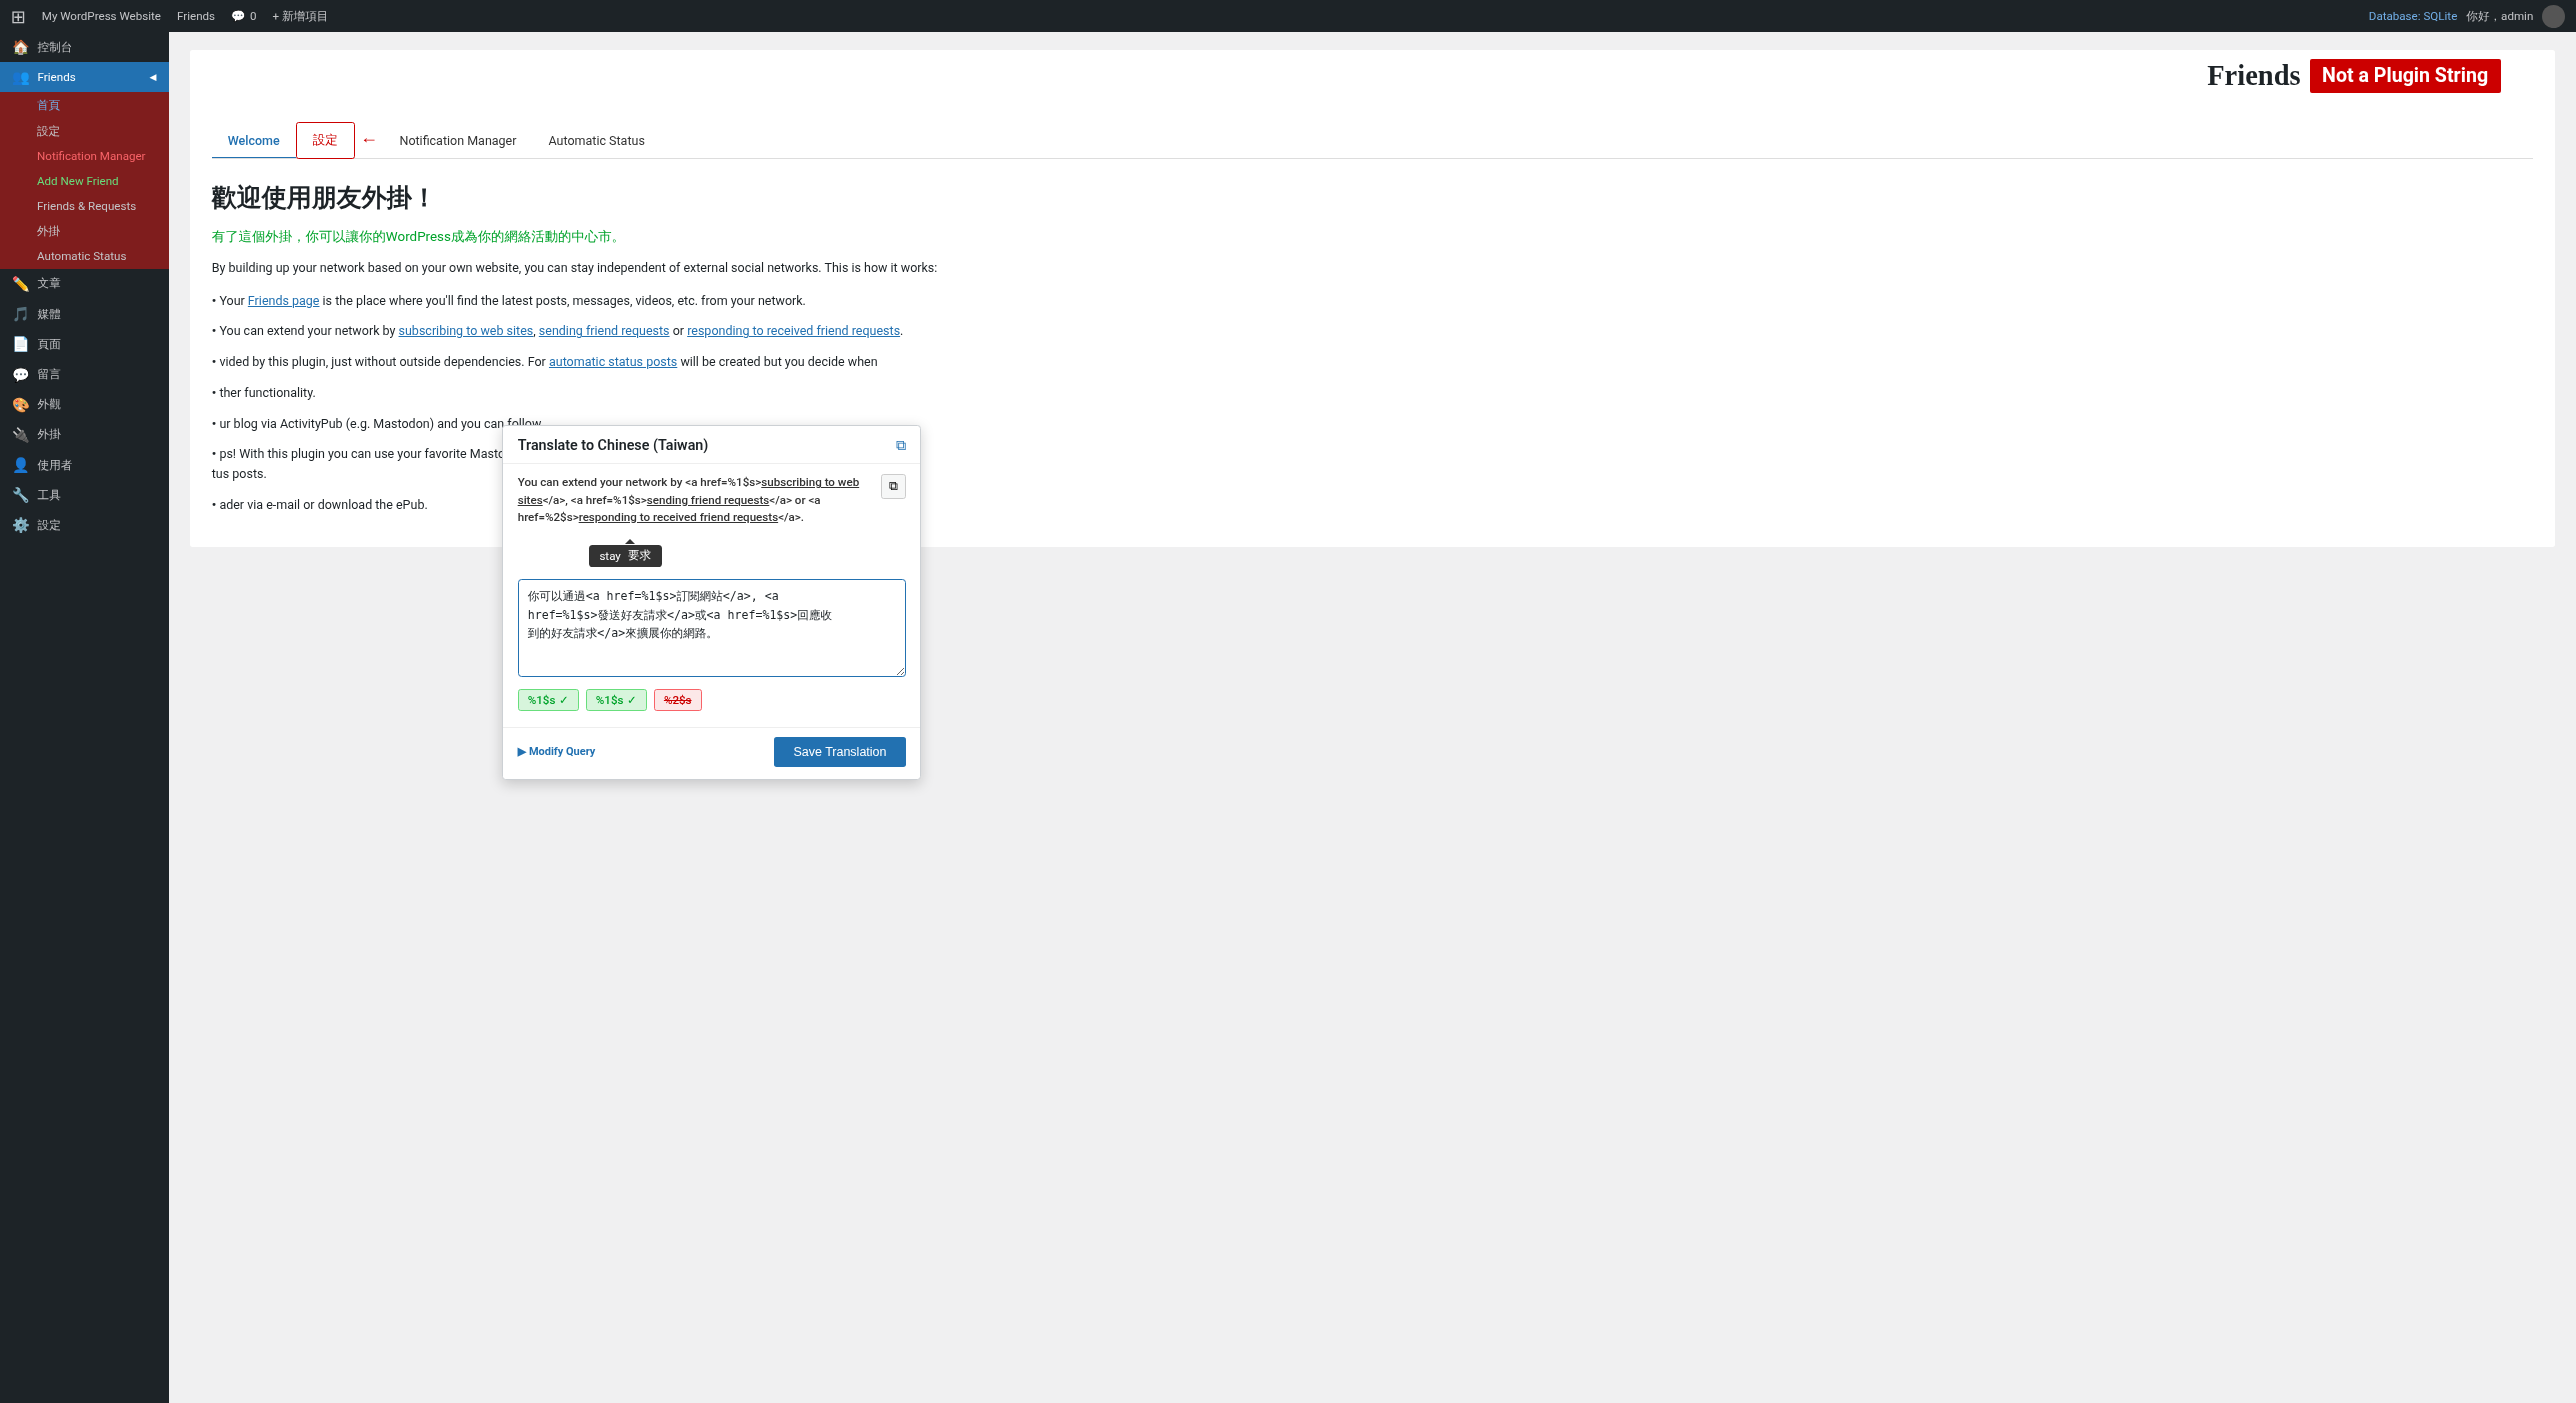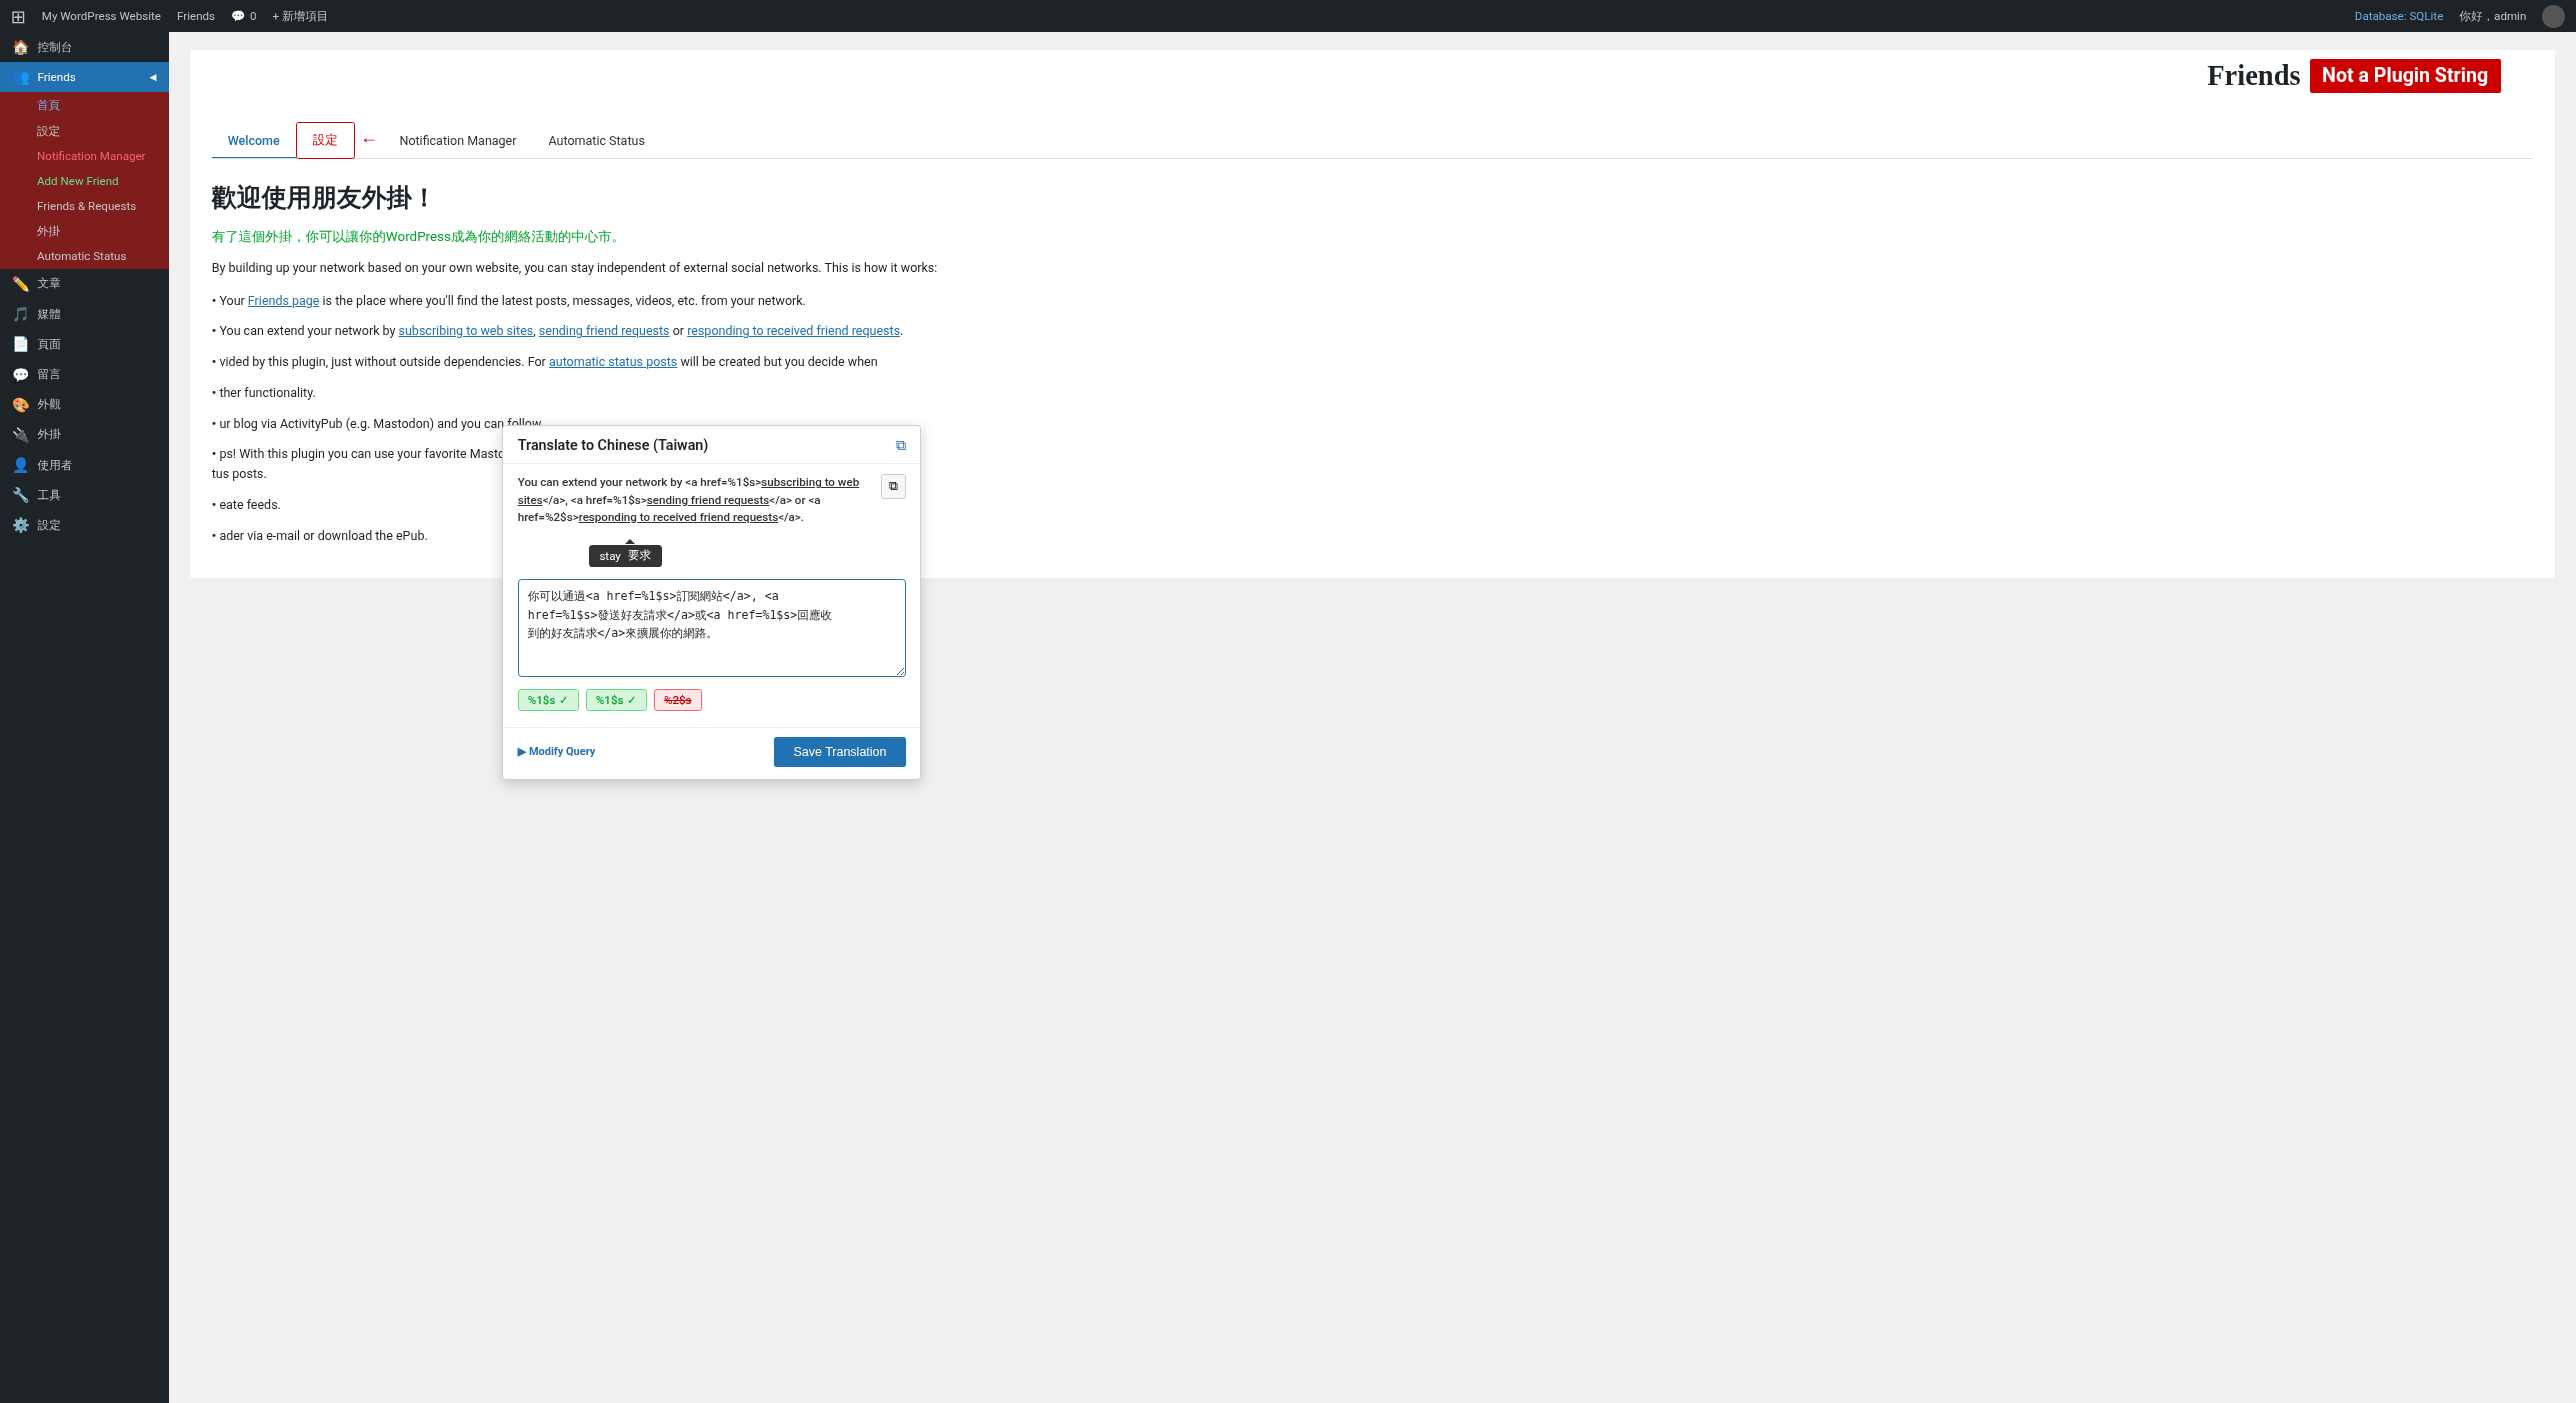--- a/index.html
+++ b/index.html
@@ -12,21 +12,21 @@
       height: 32px;
       display: flex;
       align-items: center;
       padding: 0 10.7px;
       position: fixed;
       top: 0; left: 0; right: 0;
       z-index: 100;
       font-size: 11.6px;
     }
     .adminbar-left { display: flex; align-items: center; gap: 16px; flex: 1; }
-    .adminbar-right { display: flex; align-items: center; gap: 16px; color: #72aee6; font-size: 11.6px; }
+    .adminbar-right { display: flex; align-items: center; gap: 9px; color: #72aee6; font-size: 11.6px; }
     .adminbar-item { color: #c3c4c7; cursor: pointer; display: flex; align-items: center; gap: 4.5px; }
     .wp-logo { color: #c3c4c7; font-size: 18px; }
     .adminbar-right .db-info { color: #72aee6; }
     .adminbar-right .hello { color: #c3c4c7; }
     .adminbar-avatar { width: 23px; height: 23px; background: #555; border-radius: 50%; display: inline-block; }
 
     
     .layout { display: flex; margin-top: 32px; min-height: calc(100vh - 32px); }
 
     
@@ -406,21 +406,20 @@
       <div class="bullet-item">
         You can extend your network by <a href="#" class="inline-link">subscribing to web sites</a>, <a href="#" class="inline-link">sending friend requests</a> or <a href="#" class="inline-link">responding to received friend requests</a>.
       </div>
 
       <div class="bullet-item">
         <span>vided by this plugin, just without outside dependencies. For </span><a href="#" class="inline-link">automatic status posts</a><span> will be created but you decide when</span>
       </div>
       <div class="bullet-item">ther functionality.</div>
       <div class="bullet-item">ur blog via ActivityPub (e.g. Mastodon) and you can follow</div>
       <div class="bullet-item">ps! With this plugin you can use your favorite Mastodon app<br><span>tus posts.</span></div>
-      <div class="bullet-item">eate feeds.</div>
       <div class="bullet-item">ader via e-mail or download the ePub.</div>
 
       <div class="translate-dialog">
         <div class="dialog-header">
           <span class="dialog-title">Translate to Chinese (Taiwan)</span>
           <span class="dialog-external-icon">⧉</span>
         </div>
         <div class="dialog-body">
           <div class="source-text">
             <span style="font-weight:500;">You can extend your network by &lt;a href=%1$s&gt;<span style="text-decoration:underline;cursor:pointer;">subscribing to web sites</span>&lt;/a&gt;, &lt;a href=%1$s&gt;<span style="text-decoration:underline;cursor:pointer;">sending friend requests</span>&lt;/a&gt; or &lt;a href=%2$s&gt;<span style="text-decoration:underline;cursor:pointer;">responding to received friend requests</span>&lt;/a&gt;.</span>

